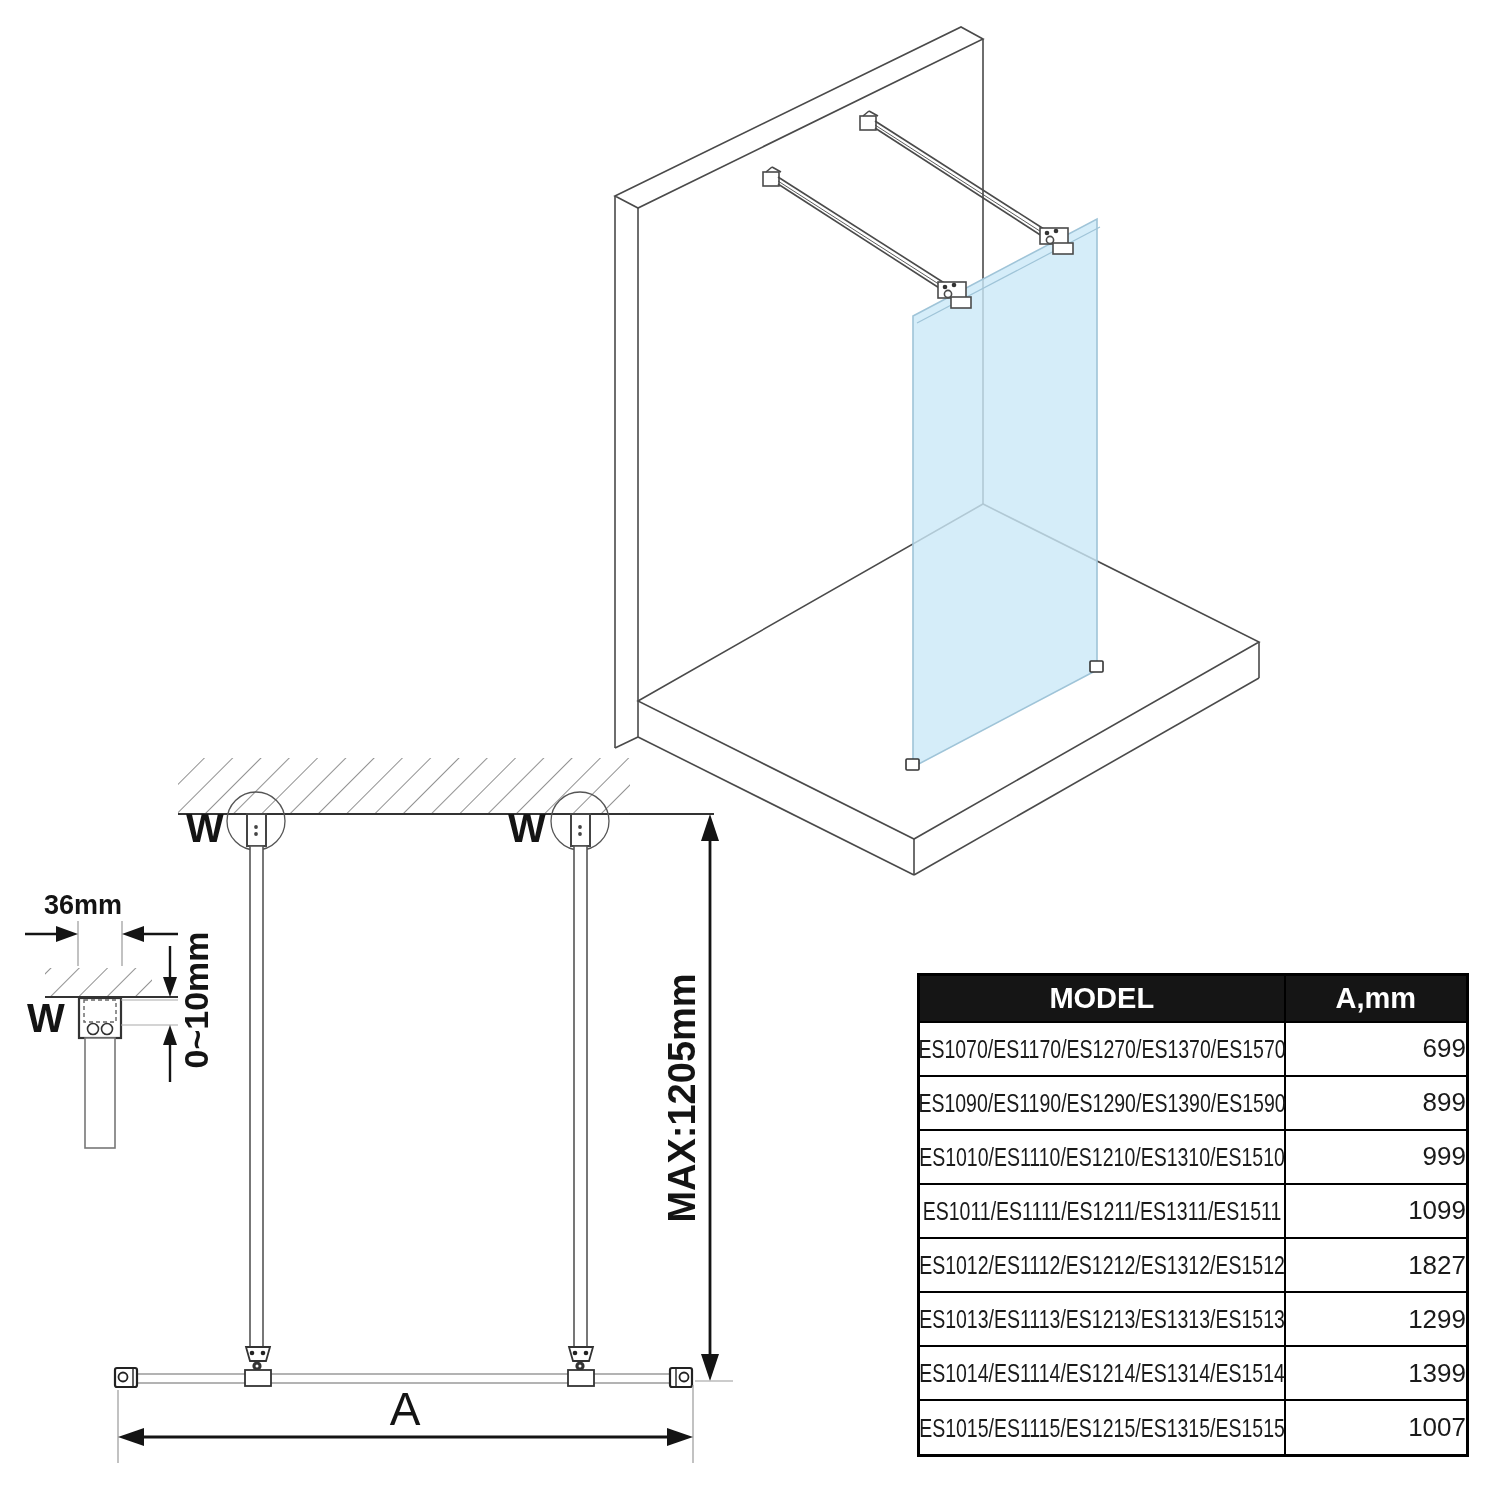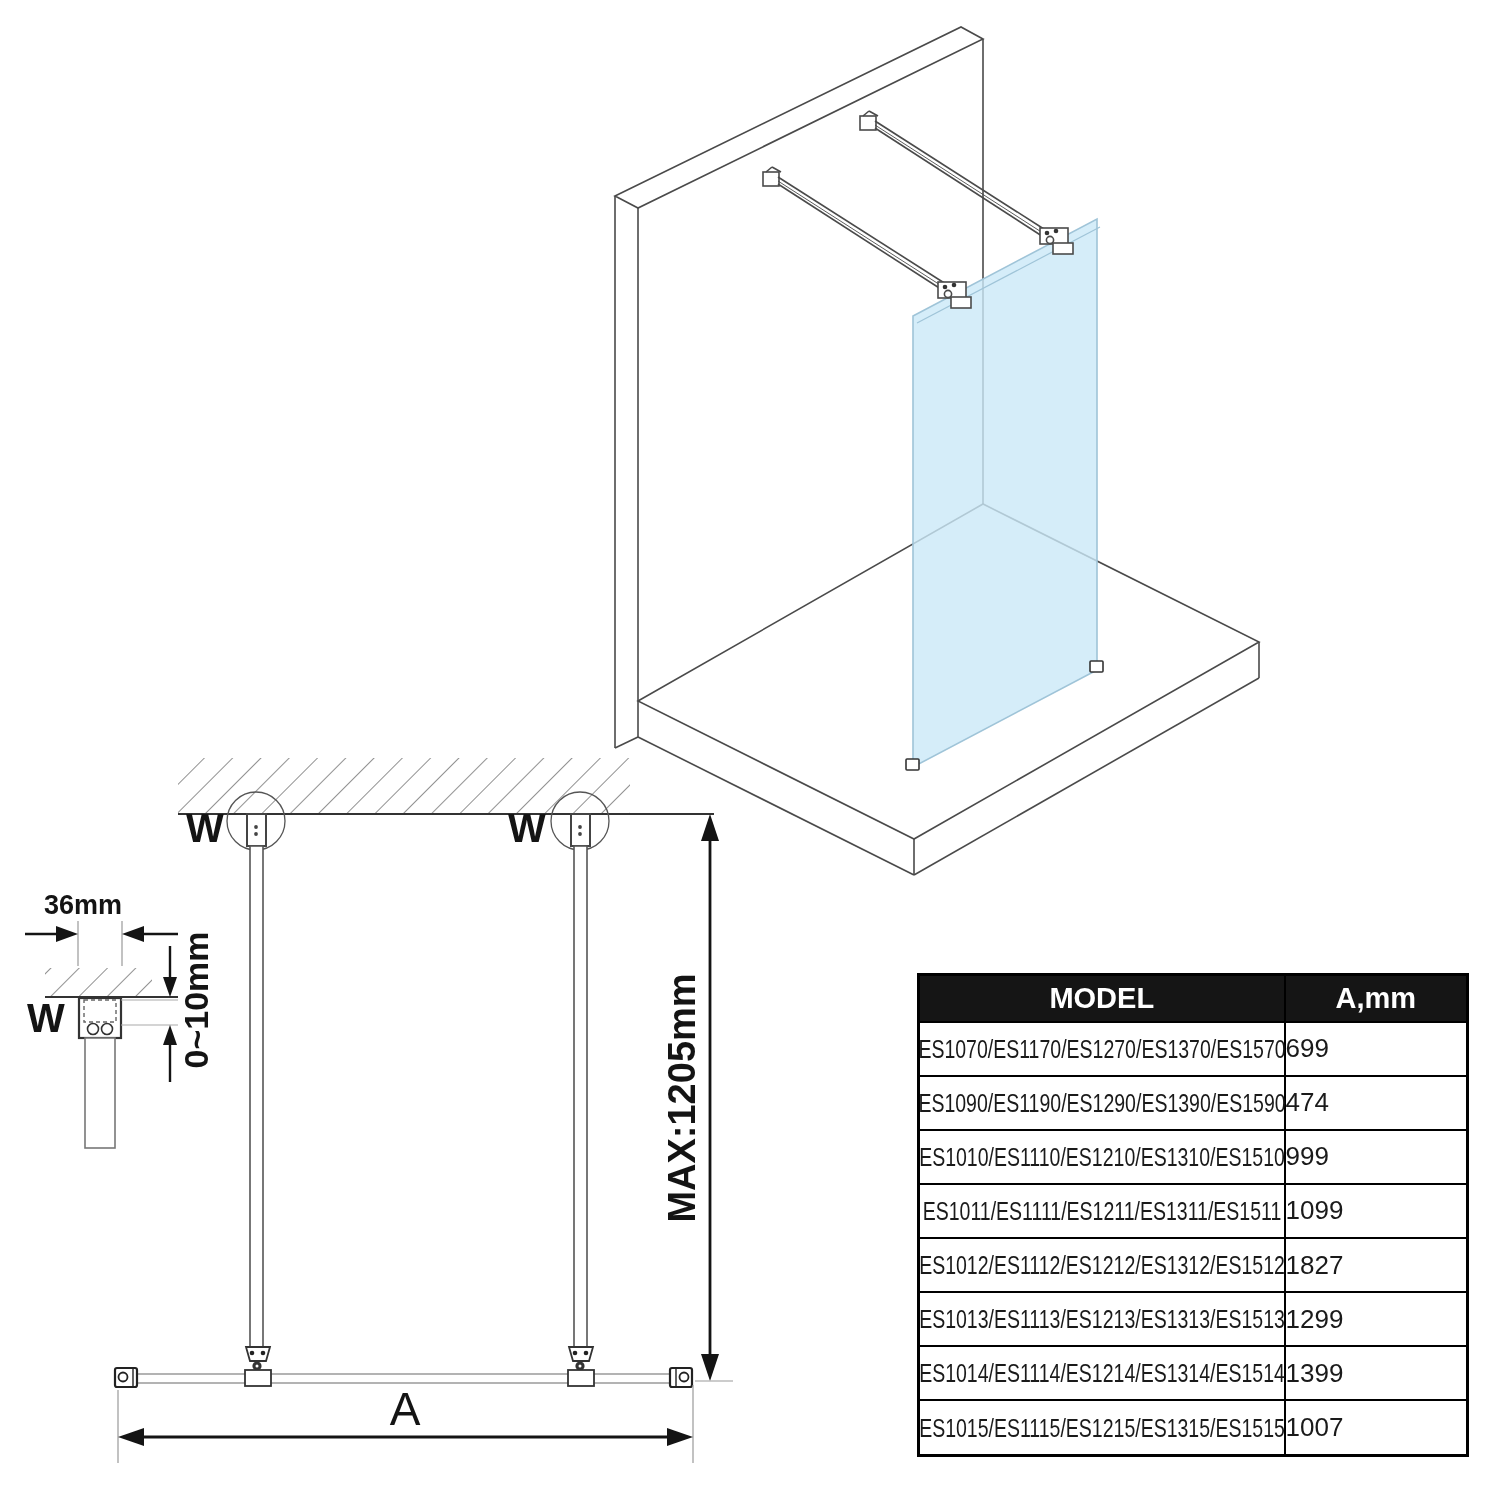--- a/index.html
+++ b/index.html
@@ -18,21 +18,21 @@
              border:3px solid #000;}
   table.spec td,table.spec th{border:2px solid #000;padding:0;position:relative;
              overflow:visible;}
   table.spec thead tr{height:47px;}
   table.spec thead th{background:#151515;color:#fff;font-size:29px;font-weight:bold;
              text-align:center;}
   td.model-cell{}
   td.model-cell .fit{position:absolute;left:50%;top:50%;
              transform:translate(-50%,-50%) scaleX(0.78);white-space:nowrap;
              font-size:25px;color:#1a1a1a;}
-  td.a-cell{text-align:left;font-size:26px;color:#1a1a1a;}
+  td.a-cell{text-align:right;font-size:26px;color:#1a1a1a;}
 </style>
 </head>
 <body>
 
 <div class="canvas">
 
   <svg width="1500" height="1500" viewBox="0 0 1500 1500">
     <defs>
       <pattern id="hatch" width="20" height="20" patternUnits="userSpaceOnUse" patternTransform="rotate(45)">
         <line x1="0" y1="0" x2="0" y2="20" stroke="#555" stroke-width="1.3"></line>
@@ -226,21 +226,21 @@
         <tr>
           <td class="model-cell">
               <span class="fit">ES1070/ES1170/ES1270/ES1370/ES1570</span>
             </td>
           <td class="a-cell">699</td>
         </tr>
         <tr>
           <td class="model-cell">
               <span class="fit">ES1090/ES1190/ES1290/ES1390/ES1590</span>
             </td>
-          <td class="a-cell">474</td>
+          <td class="a-cell">899</td>
         </tr>
         <tr>
           <td class="model-cell">
               <span class="fit">ES1010/ES1110/ES1210/ES1310/ES1510</span>
             </td>
           <td class="a-cell">999</td>
         </tr>
         <tr>
           <td class="model-cell">
               <span class="fit">ES1011/ES1111/ES1211/ES1311/ES1511</span>

